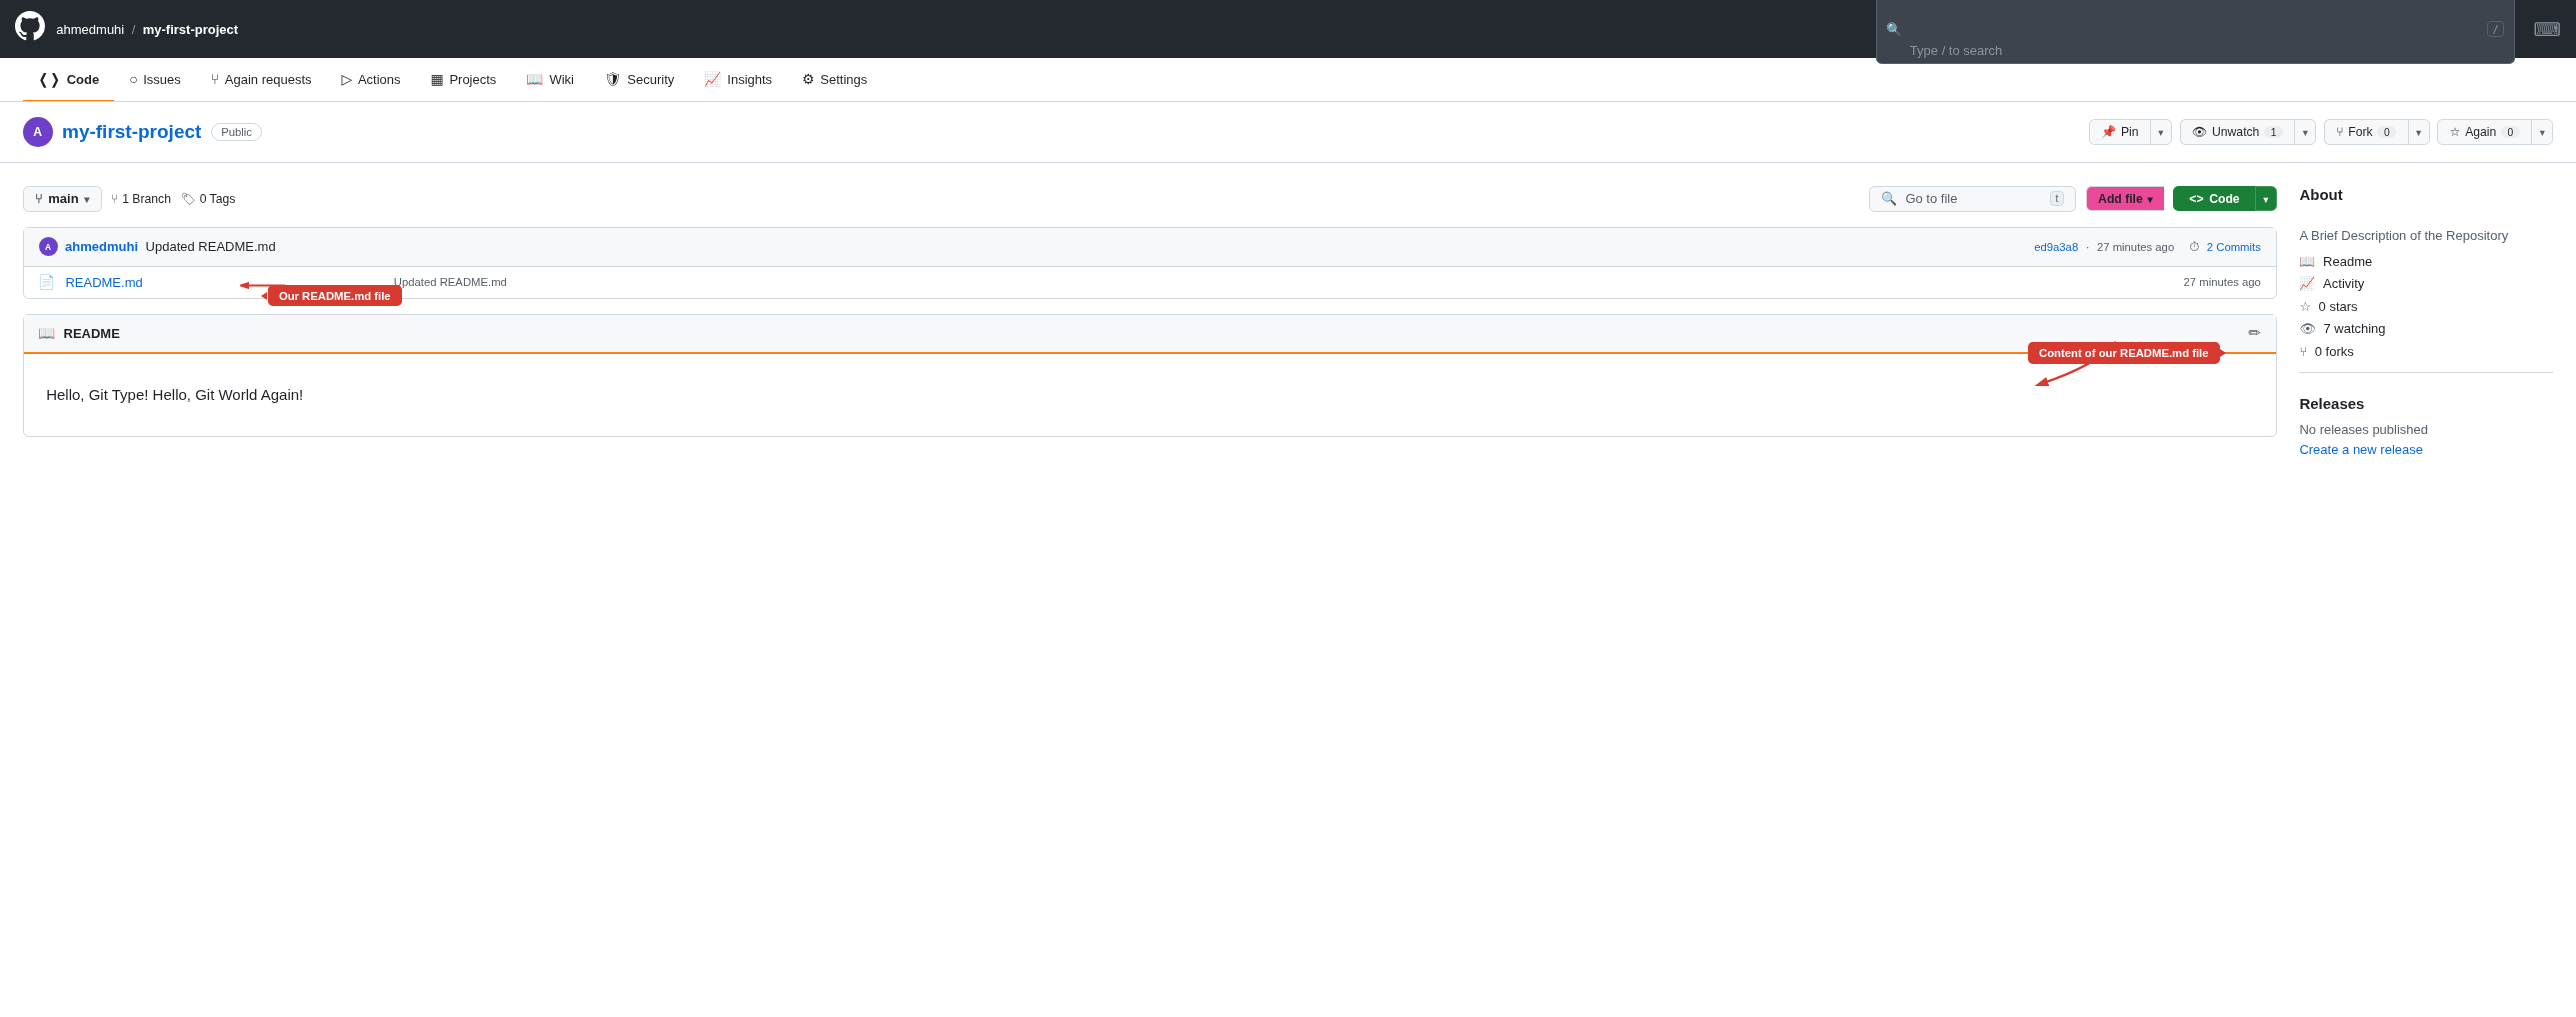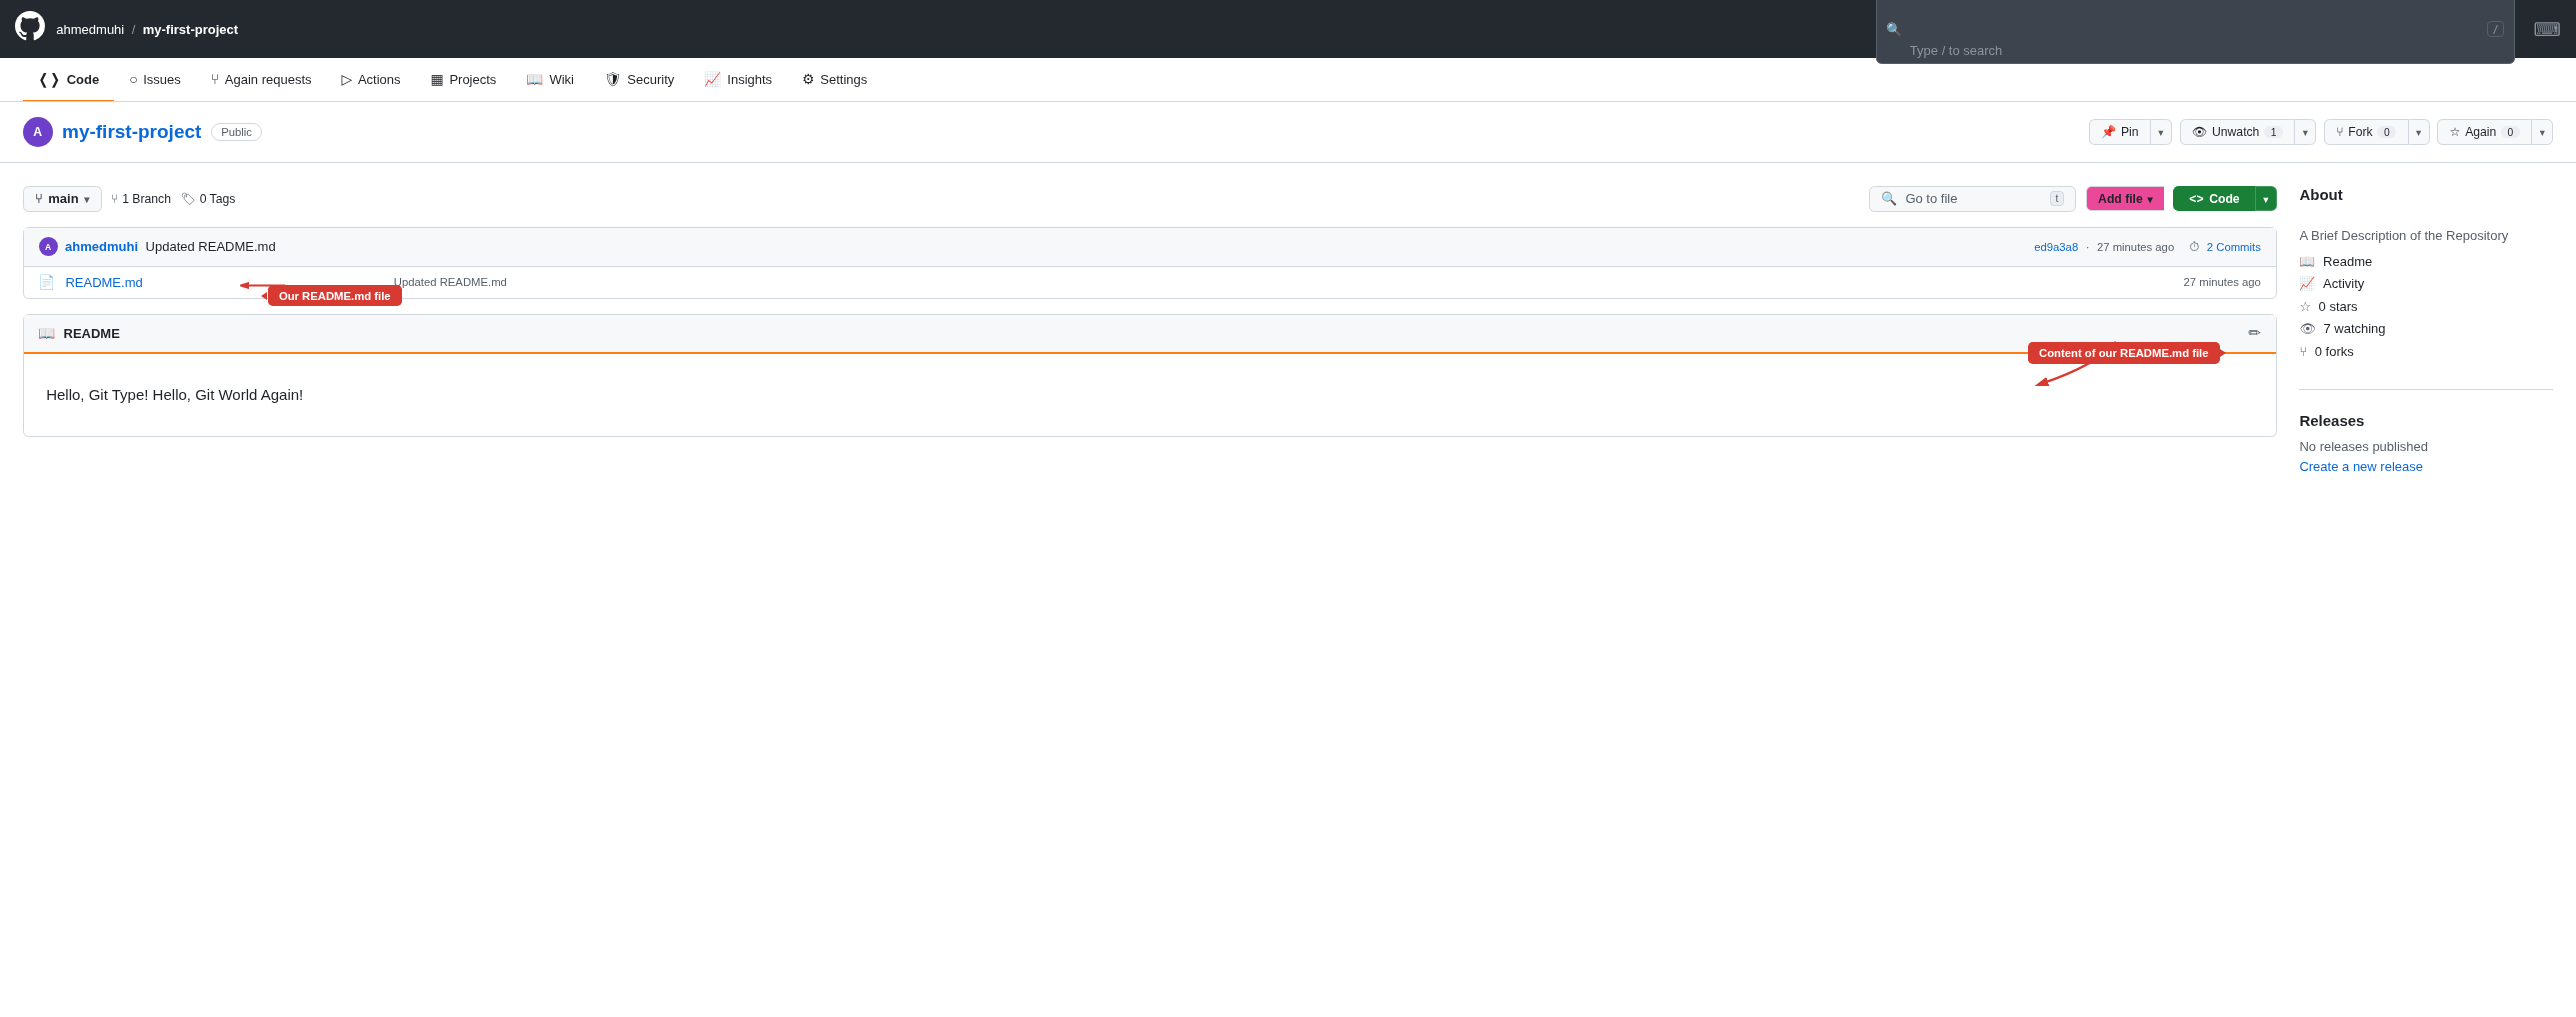--- a/index.html
+++ b/index.html
@@ -241,20 +241,20 @@
       </div>
       <div style="display:flex;align-items:center;gap:7.5px;font-size:13px;color:#1f2328;margin-bottom:7.5px;cursor:pointer;">
         <span style="color:#57606a;">👁</span>
         <span>7 watching</span>
       </div>
       <div style="display:flex;align-items:center;gap:7.5px;font-size:13px;color:#1f2328;margin-bottom:7.5px;cursor:pointer;">
         <span style="color:#57606a;">⑂</span>
         <span>0 forks</span>
       </div>
     </div>
-    <div style="margin-top:30px;border-top:0.9px solid #d0d7de;padding-top:22.6px;">
+    <div style="margin-top:13px;border-top:0.9px solid #d0d7de;padding-top:22.6px;">
       <h3 style="font-size:15px;font-weight:600;margin-bottom:9.4px;">Releases</h3>
       <p style="font-size:13px;color:#57606a;margin-bottom:5.6px;">No releases published</p>
       <a style="color:#0969da;font-size:13px;text-decoration:none;cursor:pointer;">Create a new release</a>
     </div>
   </div>
 </div>
 
 
 </body></html>

